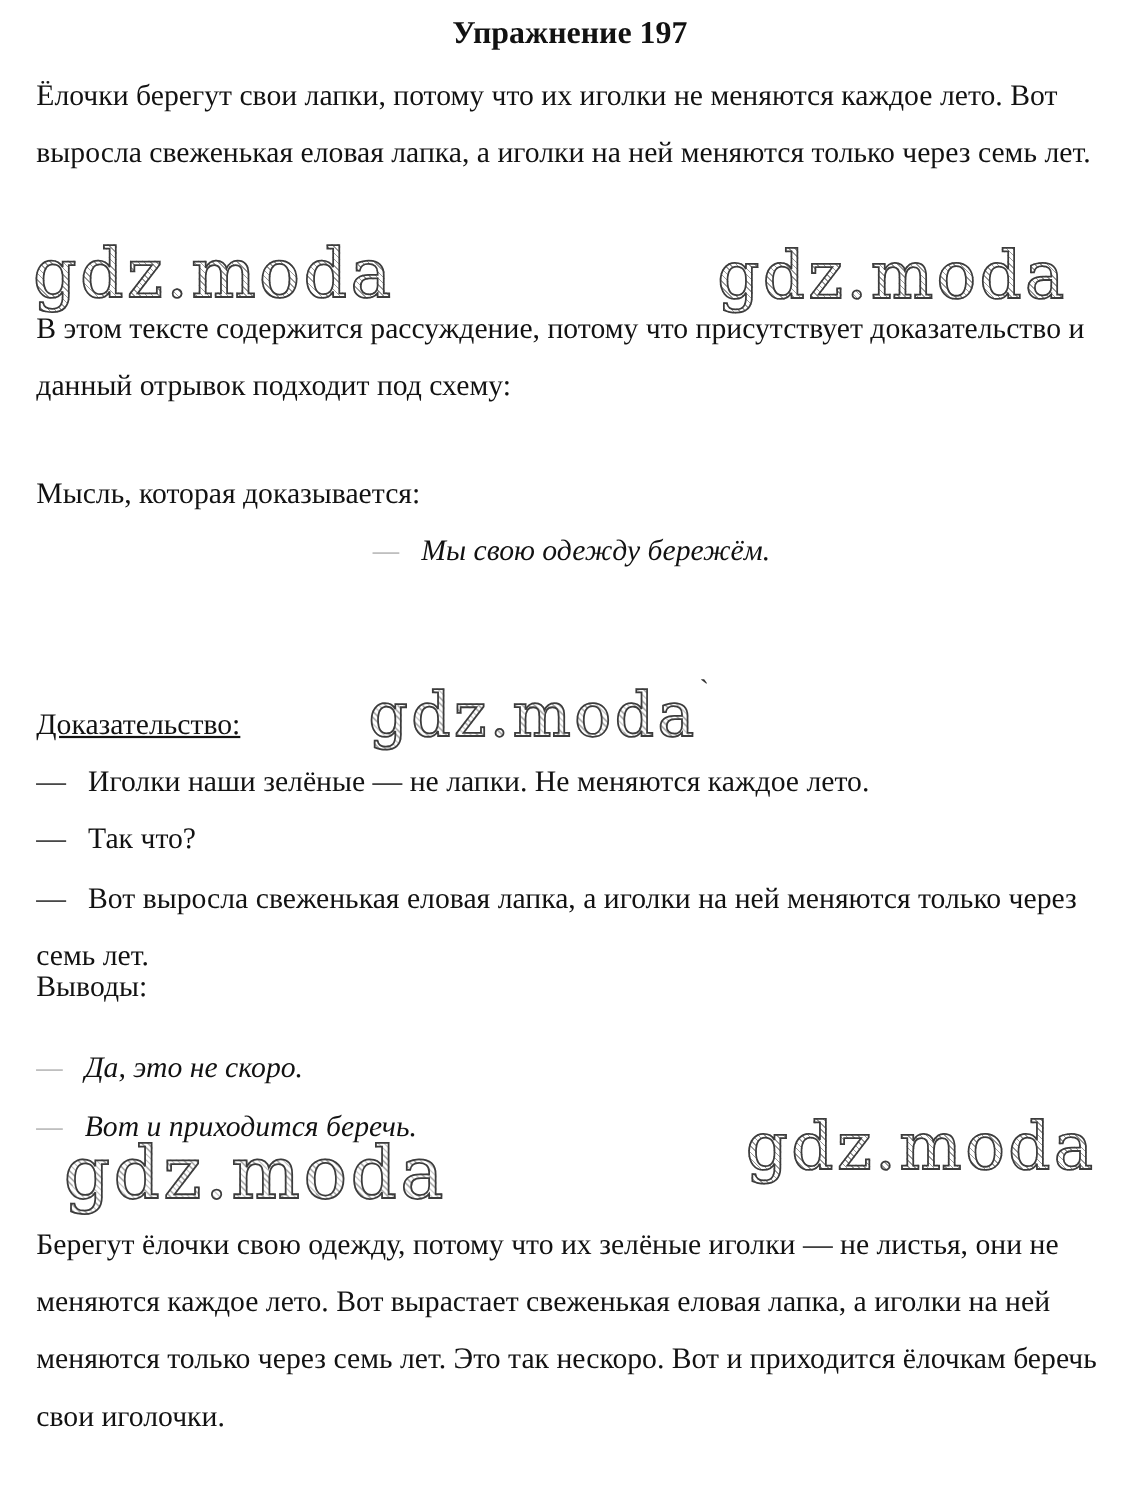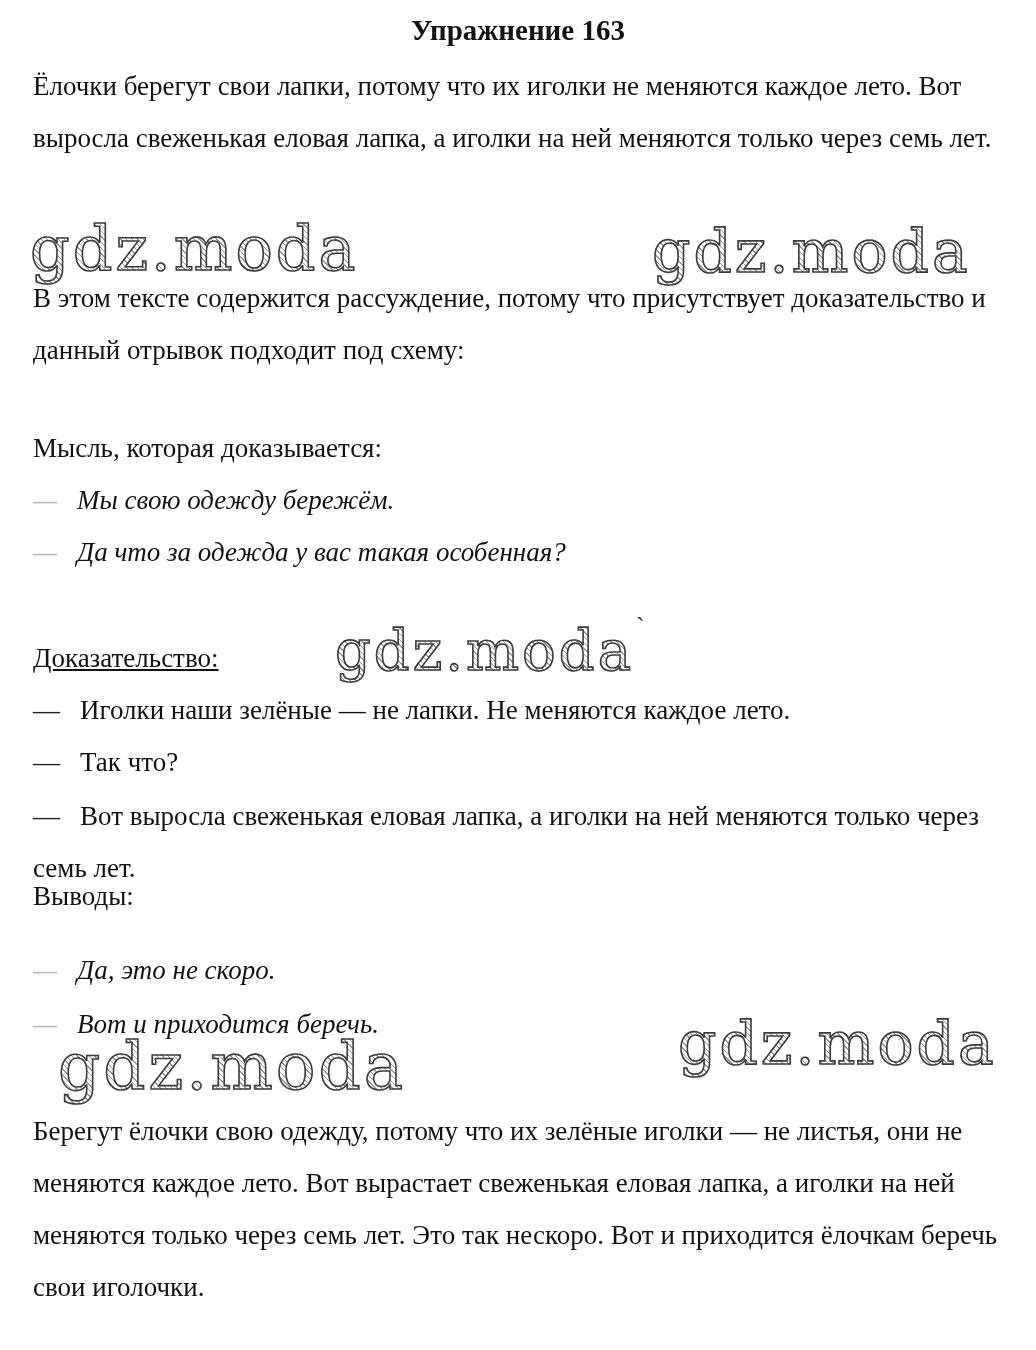--- a/index.html
+++ b/index.html
@@ -73,36 +73,33 @@
     left: 636px;
     font-size: 26px;
     color: #333;
   }
 </style>
 </head>
 <body>
 
 <div class="page">
 
-  <div class="title">Упражнение 163</div>
+  <div class="title">Упражнение 197</div>
 
   <div class="block" style="top: 60px;">Ёлочки берегут свои лапки, потому что их иголки не меняются каждое лето. Вот выросла свеженькая еловая лапка, а иголки на ней меняются только через семь лет.</div>
 
   <div class="watermark wm-1">gdz.moda</div>
   <div class="watermark wm-2">gdz.moda</div>
 
   <div class="block" style="top: 272px;">В этом тексте содержится рассуждение, потому что присутствует доказательство и данный отрывок подходит под схему:</div>
 
   <div class="line" style="top: 428px;">Мысль, которая доказывается:</div>
 
-  <div class="line italic" style="top: 480px;">
+  <div class="line italic" style="top: 480px; text-align: center;">
     <span class="dash gray">—</span><span>Мы свою одежду бережём.</span>
-  </div>
-  <div class="line italic" style="top: 532px;">
-    <span class="dash gray">—</span><span>Да что за одежда у вас такая особенная?</span>
   </div>
 
   <div class="stray-mark">`</div>
 
   <div class="line" style="top: 638px; text-decoration: underline;">Доказательство:</div>
   <div class="watermark wm-3">gdz.moda</div>
 
   <div class="line" style="top: 690px;">
     <span class="dash">—</span><span>Иголки наши зелёные — не лапки. Не меняются каждое лето.</span>
   </div>

